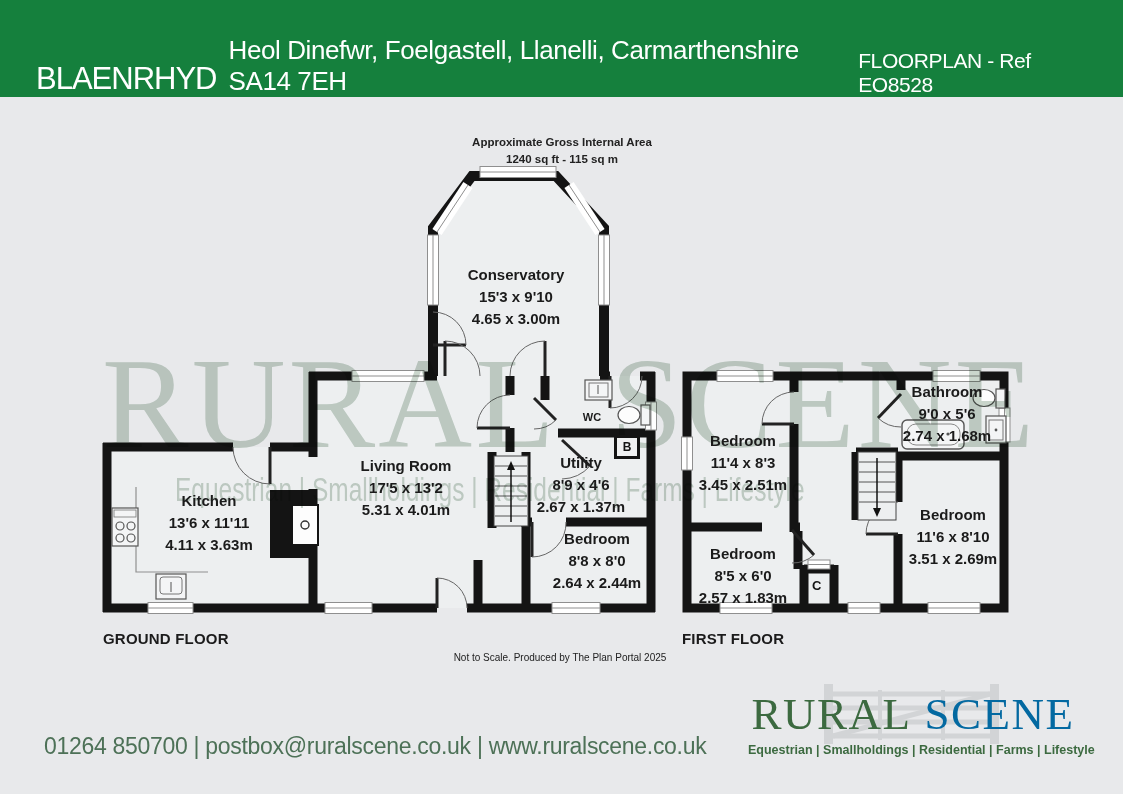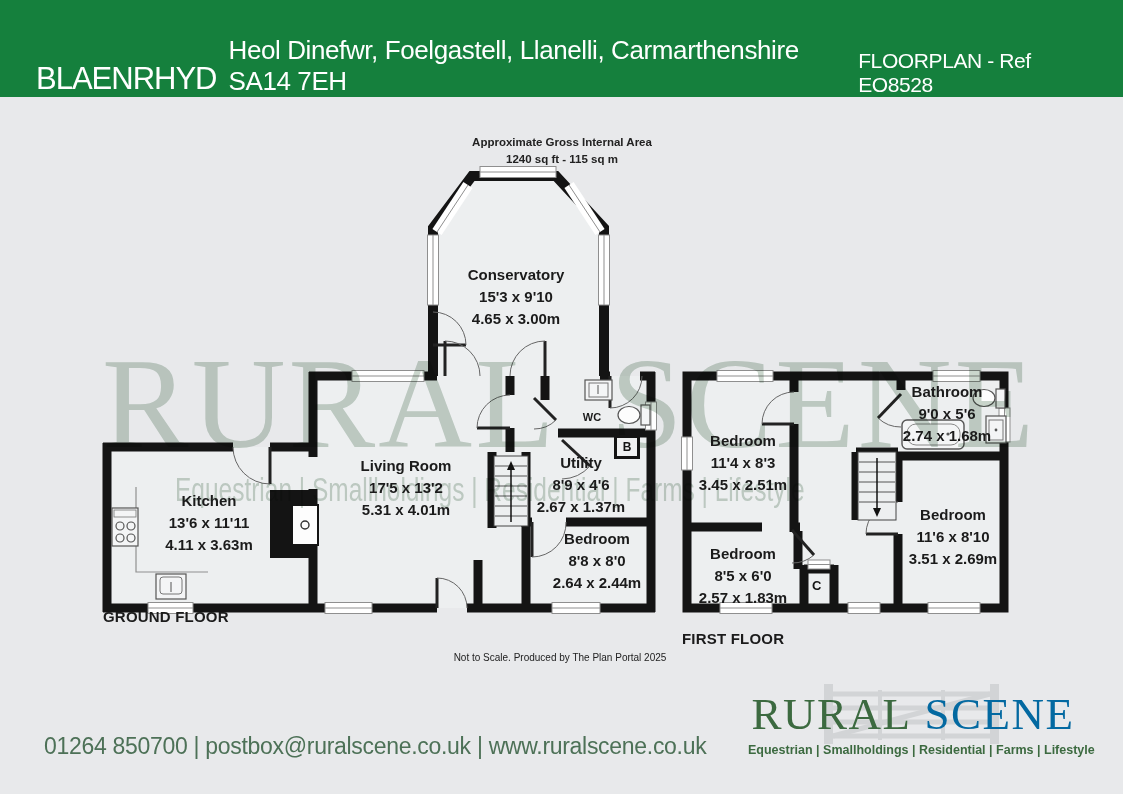--- a/index.html
+++ b/index.html
@@ -386,21 +386,21 @@
 
 <div class="room-label" style="left:953px;top:504px">
   <div>Bedroom</div>
   <div>11'6 x 8'10</div>
   <div>3.51 x 2.69m</div>
 </div>
 
 <div class="marker-box" style="left:614px;top:435px">B</div>
 <div class="marker-text" style="left:812px;top:578px">C</div>
 
-<div class="floor-label" style="left:103px;top:608px">GROUND FLOOR</div>
+<div class="floor-label" style="left:103px;top:630px">GROUND FLOOR</div>
 <div class="floor-label" style="left:682px;top:630px">FIRST FLOOR</div>
 
 <div class="disclaimer">
   <div>Not to Scale. Produced by The Plan Portal 2025</div>
 </div>
 
 <div class="contact">01264 850700 | postbox@ruralscene.co.uk | www.ruralscene.co.uk</div>
 
 <div class="logo">
   <svg class="gate" width="190" height="66" viewBox="0 0 190 66">

